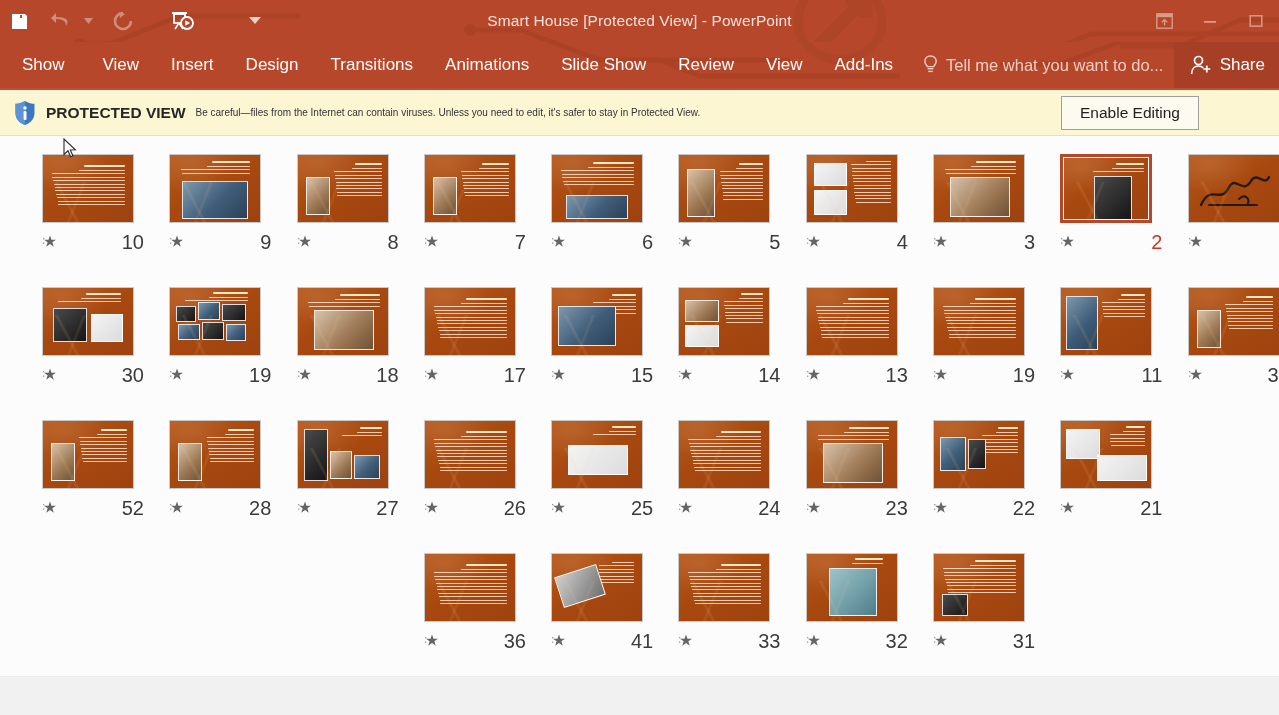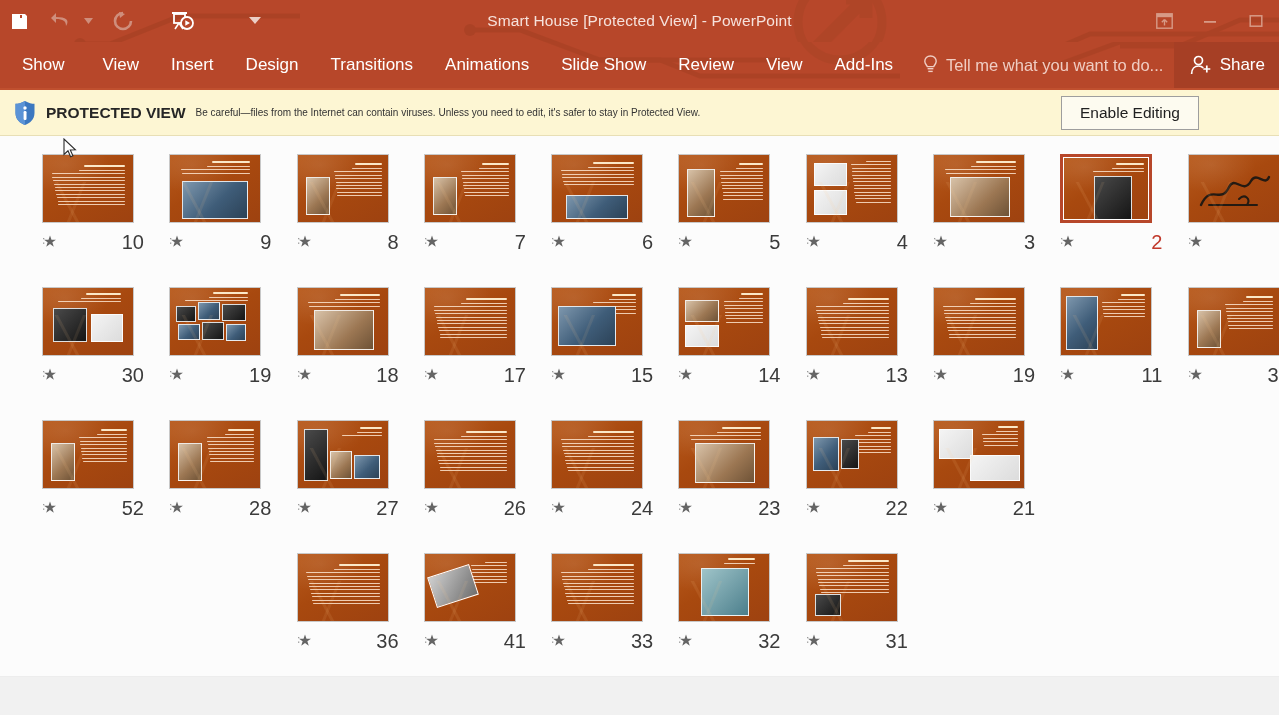--- a/index.html
+++ b/index.html
@@ -1091,20 +1091,44 @@
               <rect x="0" y="8.6" width="1.5" height="1.5" fill="#9a9a9a"></rect>
             </svg>
           </span>
           <span class="num">26</span>
         </div>
       </div>
       <div class="cell">
         <div class="thumb-wrap">
           <div class="thumb">
             <div class="page">
+              <div class="lines" style="left:40px;top:5px;width:44px">
+                <div class="ttl" style="width:24.200000000000003px;margin-left:19.8px"></div>
+                <div class="ln" style="width:62%;margin-left:38%"></div>
+                <div class="ln" style="width:99%;margin-left:1%"></div>
+              </div>
+              <div class="pic white" style="left:16px;top:24px;width:60px;height:30px"></div>
+            </div>
+          </div>
+        </div>
+        <div class="meta">
+          <span>
+            <svg class="star-ico" viewBox="0 0 16 16">
+              <path d="M8 0.6 L9.7 5.4 L14.8 5.4 L10.7 8.4 L12.3 13.3 L8 10.2 L3.7 13.3 L5.3 8.4 L1.2 5.4 L6.3 5.4 Z" fill="#656565"></path>
+              <rect x="0" y="3.4" width="1.5" height="1.5" fill="#9a9a9a"></rect>
+              <rect x="0" y="8.6" width="1.5" height="1.5" fill="#9a9a9a"></rect>
+            </svg>
+          </span>
+          <span class="num">25</span>
+        </div>
+      </div>
+      <div class="cell">
+        <div class="thumb-wrap">
+          <div class="thumb">
+            <div class="page">
               <div class="lines" style="left:8px;top:10px;width:74px">
                 <div class="ttl" style="width:40.7px;margin-left:33.300000000000004px"></div>
                 <div class="ln" style="width:62%;margin-left:38%"></div>
                 <div class="ln" style="width:99%;margin-left:1%"></div>
                 <div class="ln" style="width:98%;margin-left:2%"></div>
                 <div class="ln" style="width:97%;margin-left:3%"></div>
                 <div class="ln" style="width:96%;margin-left:4%"></div>
                 <div class="ln" style="width:95%;margin-left:5%"></div>
                 <div class="ln" style="width:94%;margin-left:6%"></div>
                 <div class="ln" style="width:93%;margin-left:7%"></div>

